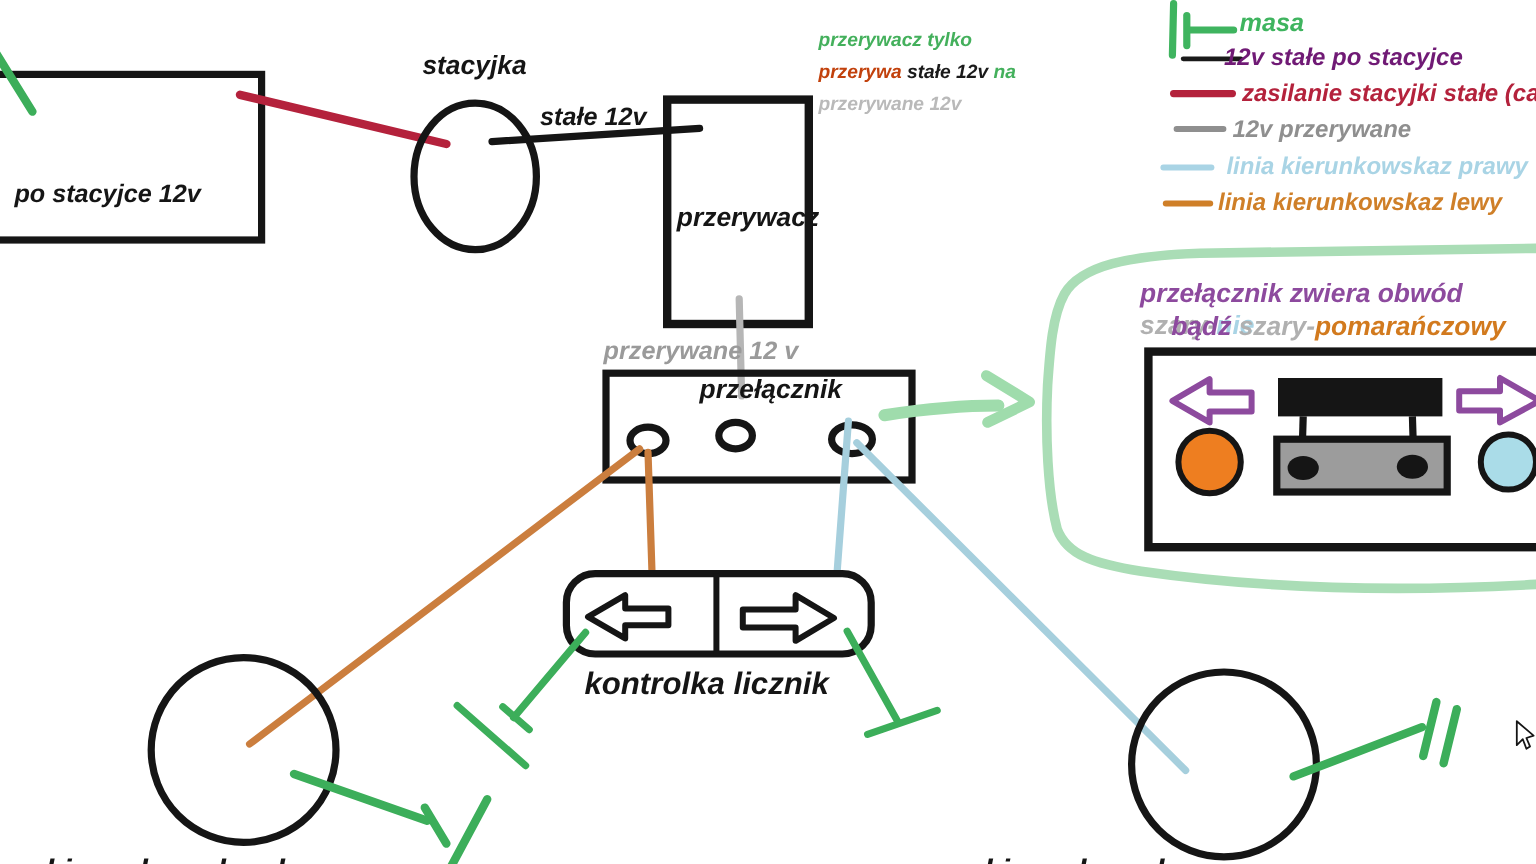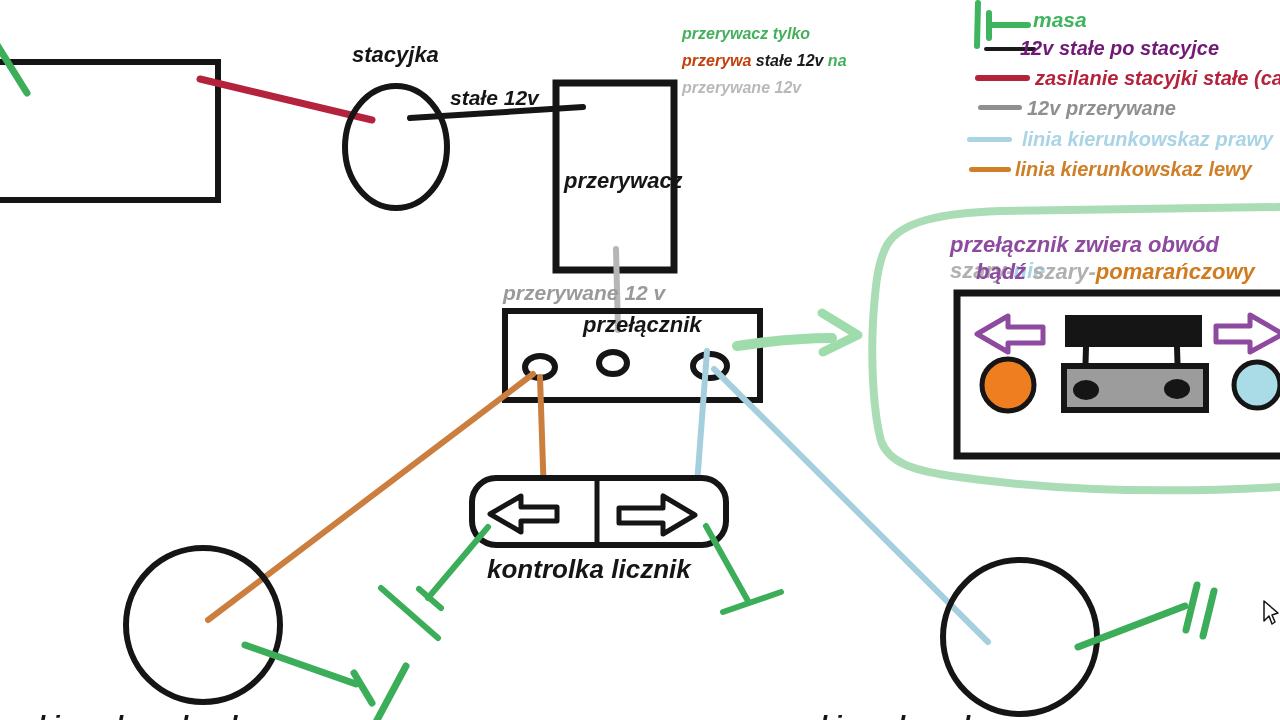--- a/index.html
+++ b/index.html
@@ -91,20 +91,21 @@
     <g>
       <path d="M 978 3 L 977 46" stroke="#3fb45f" stroke-width="6" stroke-linecap="round" fill="none"></path>
       <path d="M 989 13 L 989 38" stroke="#3fb45f" stroke-width="6" stroke-linecap="round" fill="none"></path>
       <path d="M 991 25 L 1028 25" stroke="#3fb45f" stroke-width="6" stroke-linecap="round" fill="none"></path>
     </g>
 
     <polygon points="1264,601 1264,621 1269,616 1272,624 1275,622 1272,615 1278,613" fill="#ffffff" stroke="#151515" stroke-width="1.5" stroke-linejoin="round"></polygon>
   </svg>
 
   <div class="lbl sz21" style="left:12px;top:148px;line-height:28px;">
+    <div>po stacyjce 12v</div>
   </div>
 
   <div class="lbl sz22" style="left:352px;top:42px;">stacyjka</div>
 
   <div class="lbl sz21" style="left:450px;top:86px;">stałe 12v</div>
 
   <div class="lbl sz22" style="left:564px;top:168px;">przerywacz</div>
 
   <div class="lbl sz21" style="left:503px;top:281px;color:#9a9a9a;">przerywane 12 v</div>
 

